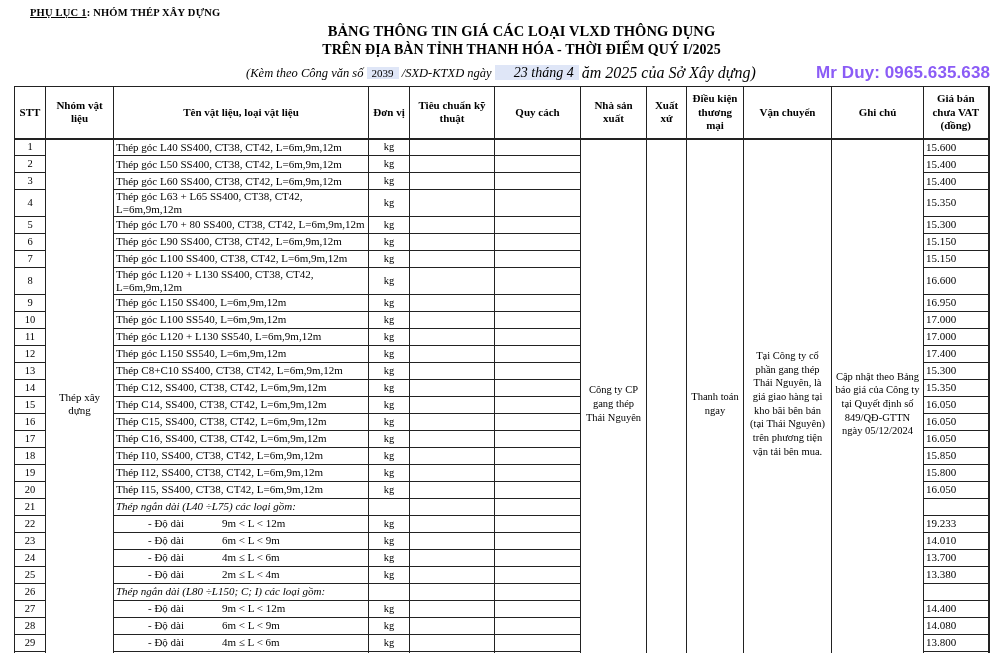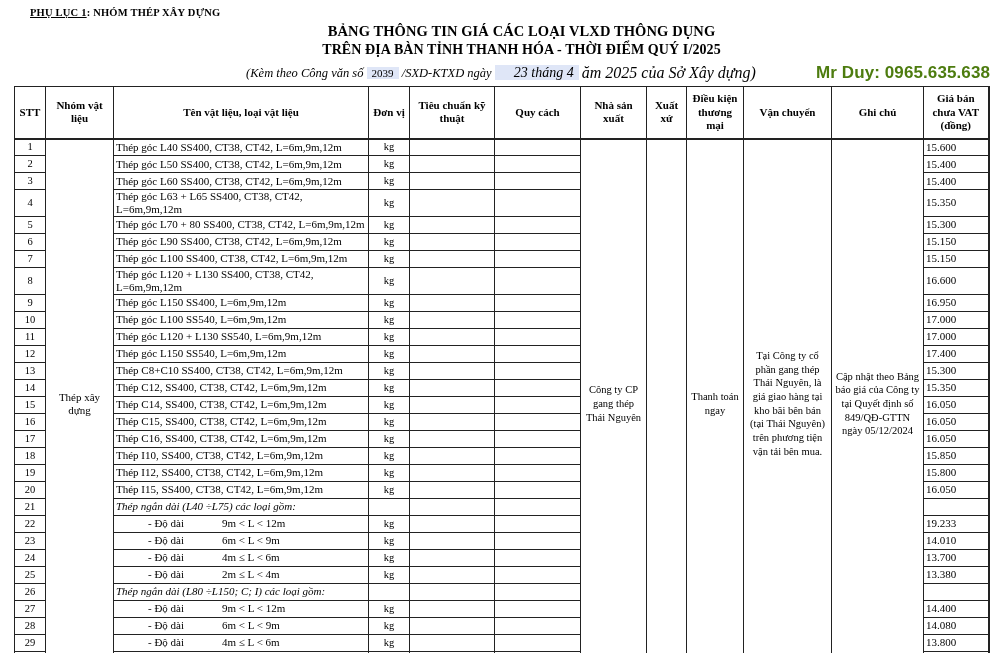--- a/index.html
+++ b/index.html
@@ -73,21 +73,21 @@
   .date-big {
     font-size: 14px;
     font-style: italic;
     padding-left: 19px;
   }
   .ref-small { font-size: 16px; }
   .contact {
     position: absolute;
     right: 12px;
     top: 1px;
-    color: #4d7c0f;
+    color: #8b5cf6;
     font-family: "Liberation Sans", sans-serif;
     font-style: normal;
     font-weight: bold;
     font-size: 17px;
     letter-spacing: .1px;
   }
 
   
   .table-wrap {
     position: absolute;

